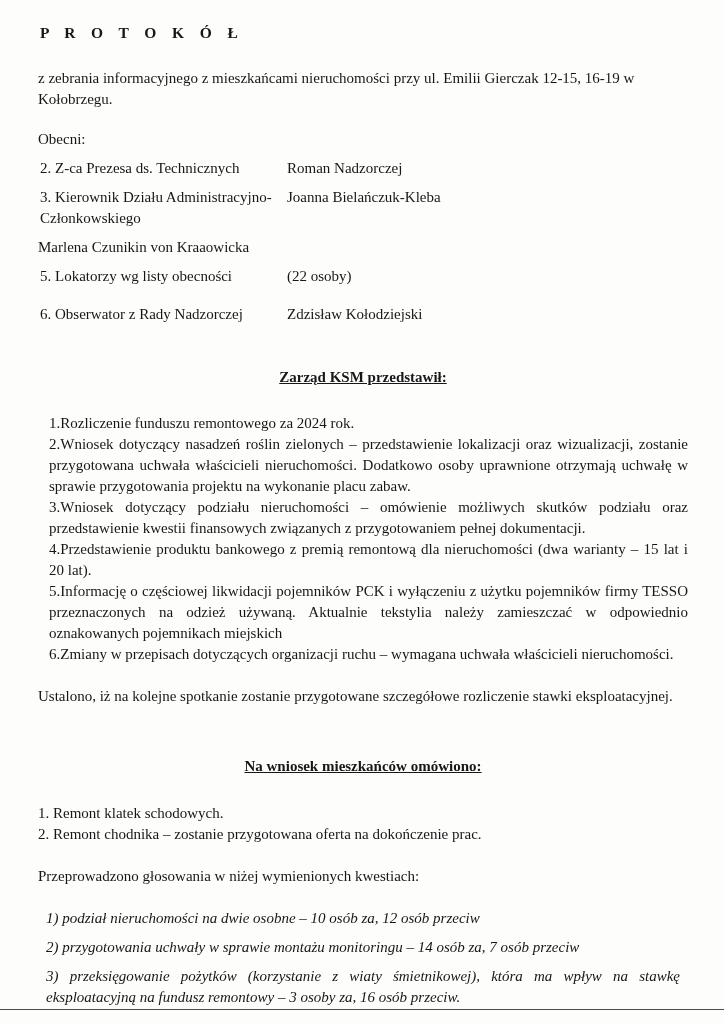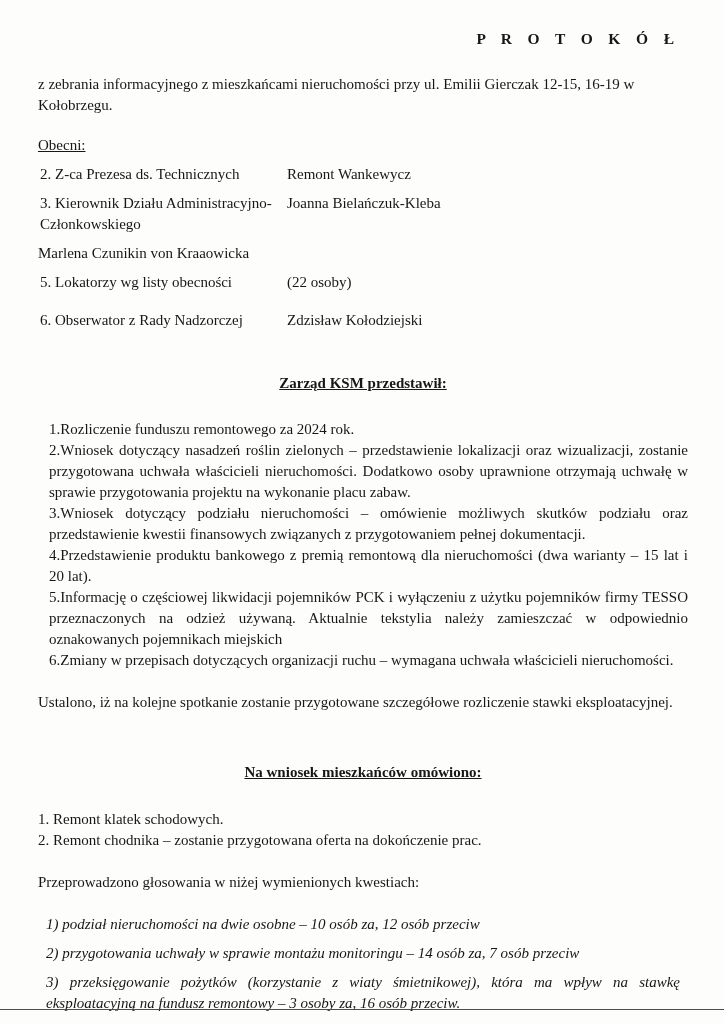--- a/index.html
+++ b/index.html
@@ -16,36 +16,35 @@
     color: #171717;
     font-family: "Liberation Serif", "DejaVu Serif", serif;
     font-size: 15px;
     line-height: 21px;
     overflow: hidden;
   }
   .content {
     padding: 20px 36px 0 38px;
   }
   .doc-title {
-    margin: 8px;
-    text-align: right;
+    margin: 2px;
+    text-align: left;
     font-size: 15.5px;
     font-weight: bold;
     letter-spacing: 0.38em;
   }
   .date-line {
     margin-top: 1px;
     text-align: center;
   }
   .intro {
     margin-top: 25px;
   }
   .attendees-heading {
     margin-top: 19px;
-    text-decoration: underline;
   }
   .attendee-row {
     display: flex;
     margin-top: 8px;
     align-items: flex-start;
   }
   .attendee-row .role {
     width: 247px;
     flex: 0 0 247px;
     padding-left: 2px;
@@ -108,21 +107,21 @@
   <div class="content">
 
     <h1 class="doc-title">P R O T O K Ó Ł</h1>
 
     <p class="intro">z zebrania informacyjnego z mieszkańcami nieruchomości przy ul. Emilii Gierczak 12-15, 16-19 w Kołobrzegu.</p>
 
     <div class="attendees-heading">Obecni: </div>
 
     <div class="attendee-row">
       <div class="role">2. Z-ca Prezesa ds. Technicznych</div>
-      <div class="name">Remont Wankewycz</div>
+      <div class="name">Roman Nadzorczej</div>
     </div>
     <div class="attendee-row">
       <div class="role">3. Kierownik Działu  Administracyjno-Członkowskiego</div>
       <div class="name">Joanna Bielańczuk-Kleba</div>
     </div>
     <div class="attendee-row">
       <div class="name">Marlena Czunikin von Kraaowicka</div>
     </div>
     <div class="attendee-row">
       <div class="role">5. Lokatorzy wg listy obecności</div>

